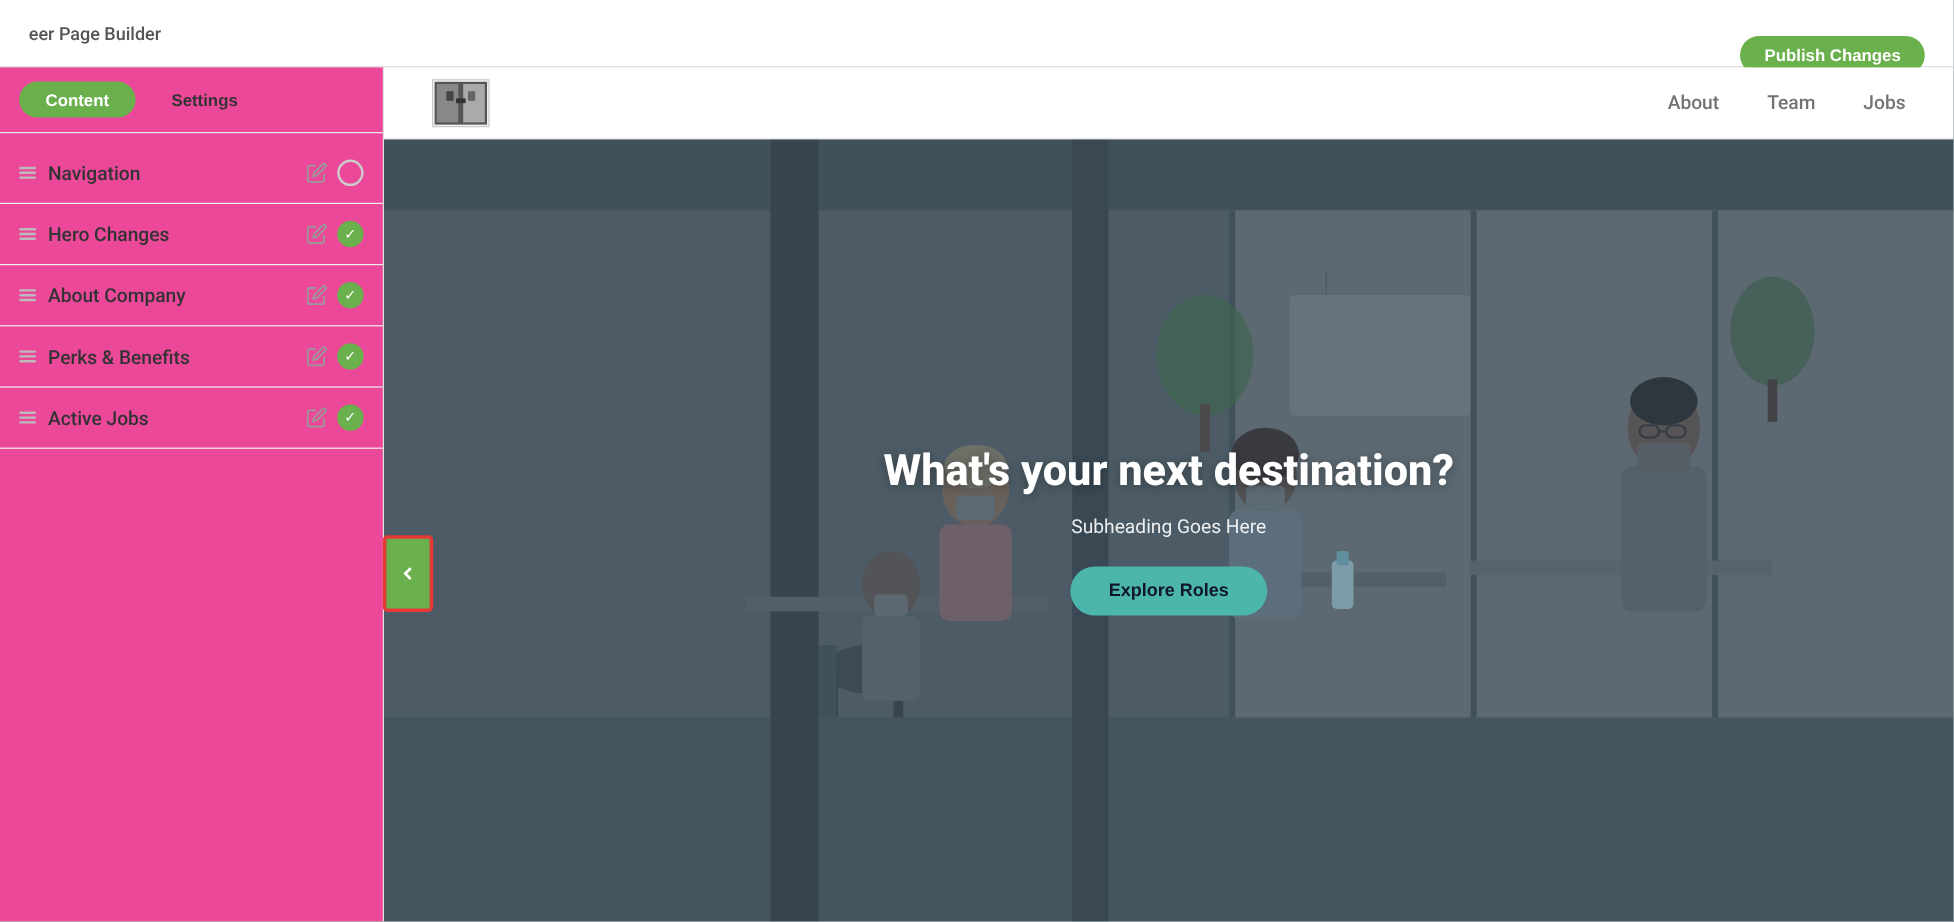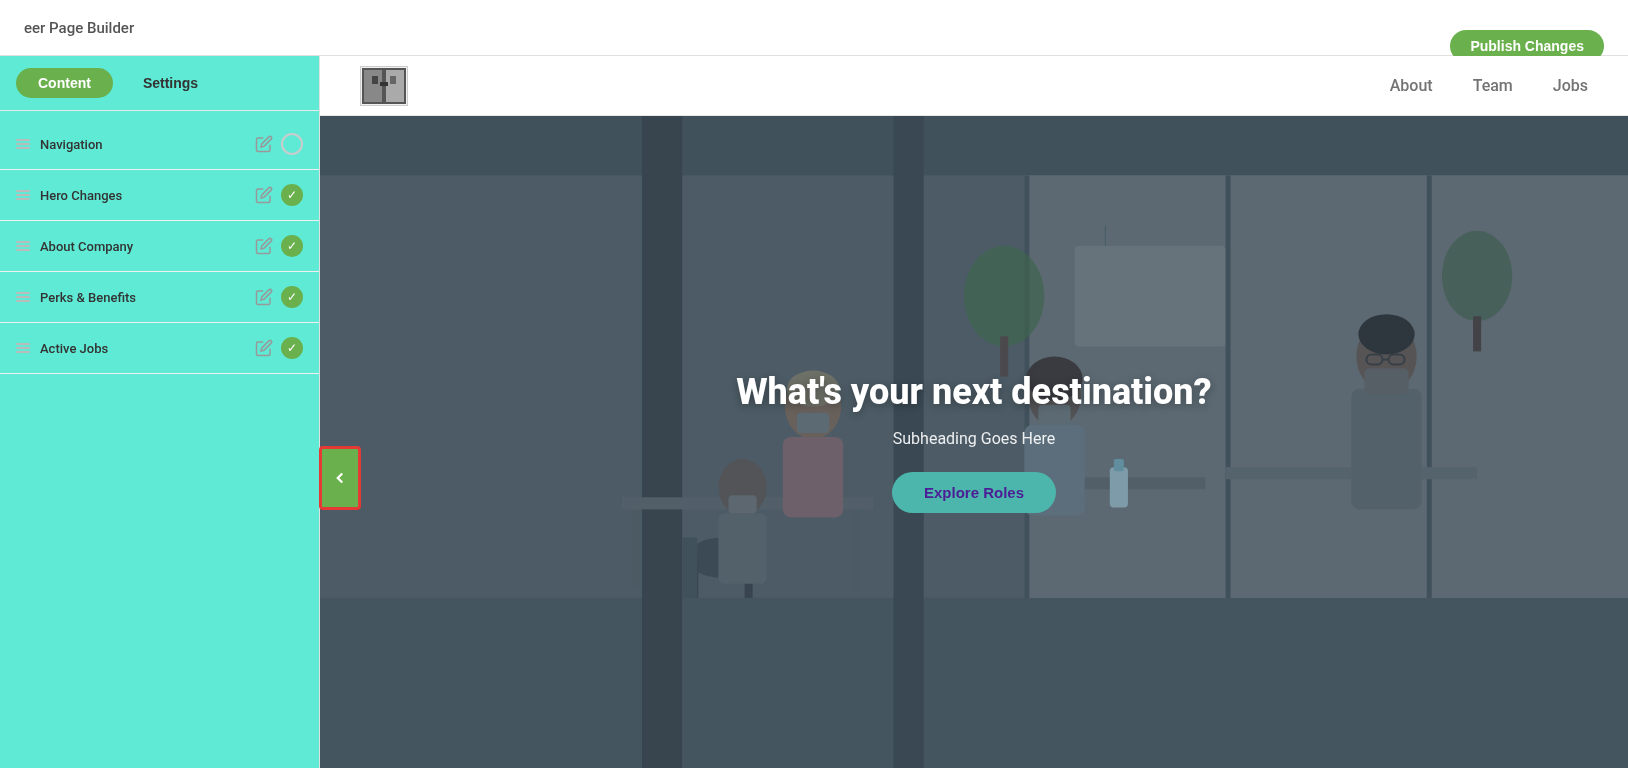--- a/index.html
+++ b/index.html
@@ -48,21 +48,21 @@
     
     .main-layout {
       display: flex;
       flex: 1;
       overflow: hidden;
     }
 
     
     .sidebar {
       width: 320px;
-      background: #5eead4;
+      background: #ec4899;
       border-right: 1px solid #e0e0e0;
       display: flex;
       flex-direction: column;
       flex-shrink: 0;
       position: relative;
       z-index: 10;
     }
     .sidebar-tabs {
       display: flex;
       padding: 12px 16px;
@@ -107,21 +107,21 @@
     }
     .drag-handle span {
       display: block;
       width: 14px;
       height: 2px;
       background: #bbb;
       border-radius: 1px;
     }
     .item-label {
       flex: 1;
-      font-size: 13px;
+      font-size: 16px;
       color: #333;
       font-weight: 500;
     }
     .item-icons {
       display: flex;
       align-items: center;
       gap: 8px;
     }
     .edit-icon {
       width: 18px;
@@ -241,21 +241,21 @@
     }
     .hero-subheading {
       font-size: 16px;
       color: rgba(255,255,255,0.9);
       margin-bottom: 24px;
       font-weight: 400;
       margin-top: 16px;
     }
     .explore-btn {
       background: #4db6ac;
-      color: #4c1d95;
+      color: #0f172a;
       border: none;
       border-radius: 24px;
       padding: 12px 32px;
       font-size: 15px;
       font-weight: 600;
       cursor: pointer;
     }
 
     
     .logo-placeholder {

